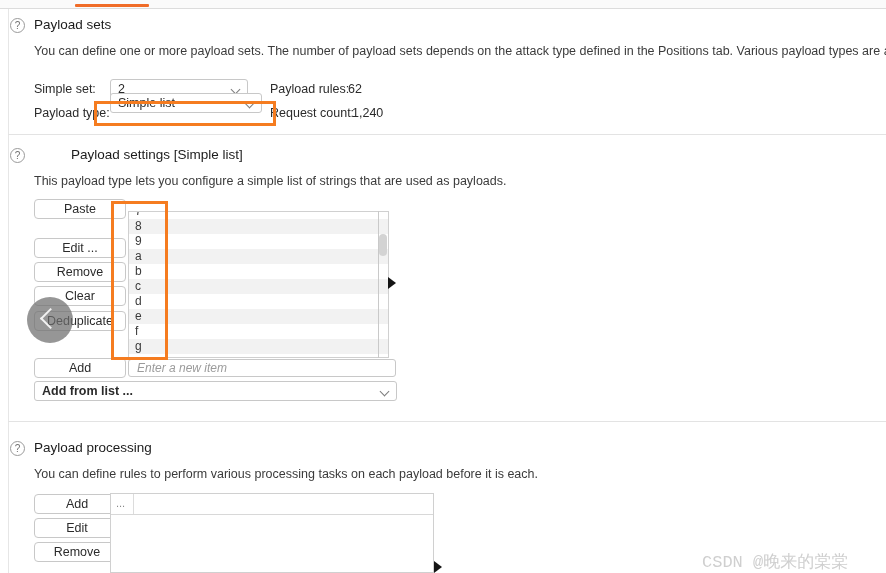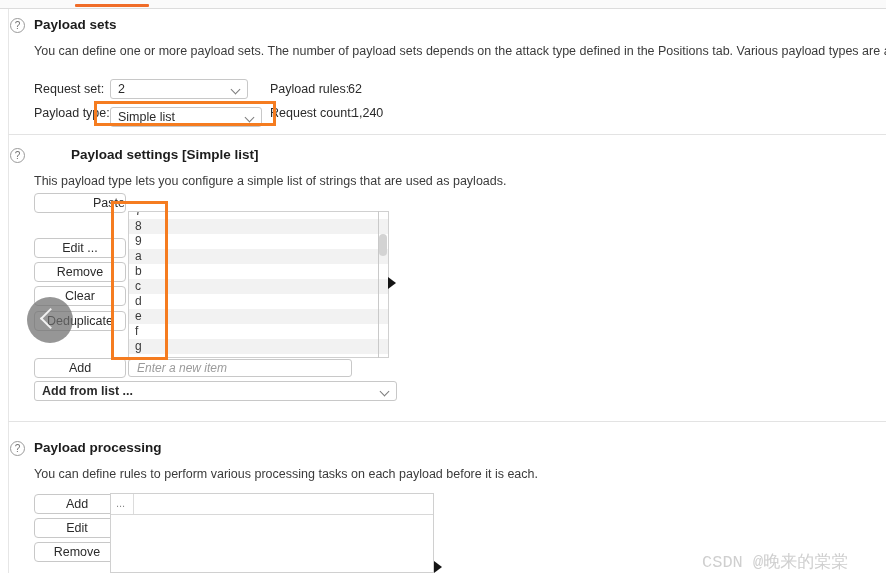--- a/index.html
+++ b/index.html
@@ -76,21 +76,21 @@
     color: #707070;
     font-size: 10px;
     line-height: 14px;
     text-align: center;
     font-family: "Liberation Sans", sans-serif;
     box-sizing: border-box;
   }
   .sec-title {
     position: absolute;
     font-size: 13.5px;
-    font-weight: bold;
+    font-weight: normal;
     color: #1c1c1c;
     white-space: nowrap;
   }
   .sec-desc {
     position: absolute;
     font-size: 12.5px;
     color: #3b3b3b;
     white-space: nowrap;
   }
 
@@ -295,49 +295,49 @@
 </div>
 
 <div class="page">
   <div class="left-rule"></div>
 
   <div class="section">
     <div class="help-icon" style="left:10px;top:9px;">?</div>
     <div class="sec-title" style="left:34px;top:8px;">Payload sets</div>
     <div class="sec-desc" style="left:34px;top:35px;">You can define one or more payload sets. The number of payload sets depends on the attack type defined in the Positions tab. Various payload types are available for ea</div>
 
-    <div class="field-label" style="left:34px;top:73px;">Request set:</div>
+    <div class="field-label" style="left:34px;top:73px;">Simple set:</div>
     <div class="combo" style="left:110px;top:70px;width:138px;">
       <span class="val">2</span>
       <span class="chev"></span>
     </div>
 
     <div class="field-label" style="left:270px;top:73px;">Payload rules:</div>
     <div class="field-label" style="left:348px;top:73px;">62</div>
 
     <div class="field-label" style="left:34px;top:97px;">Payload type:</div>
-    <div class="combo" style="left:110px;top:98px;width:152px;text-decoration:underline;">
+    <div class="combo" style="left:110px;top:84px;width:152px;text-decoration:underline;">
       <span class="val">Simple list</span>
       <span class="chev"></span>
     </div>
 
     <div class="field-label" style="left:270px;top:97px;">Request count:</div>
     <div class="field-label" style="left:352px;top:97px;">1,240</div>
 
     <div class="anno" style="left:94px;top:92px;width:182px;height:25px;"></div>
   </div>
 
   <div class="divider" style="top:125px;"></div>
 
   <div class="section">
     <div class="help-icon" style="left:10px;top:139px;">?</div>
     <div class="sec-title" style="left:34px;top:138px;margin-left:37px;">Payload settings [Simple list]</div>
     <div class="sec-desc" style="left:34px;top:165px;">This payload type lets you configure a simple list of strings that are used as payloads.</div>
 
-    <div class="btn" style="left:34px;top:184px;text-align:right;">Paste</div>
+    <div class="btn" style="left:34px;top:190px;">Paste</div>
     <div class="btn" style="left:34px;top:229px;">Edit ...</div>
     <div class="btn" style="left:34px;top:253px;">Remove</div>
     <div class="btn" style="left:34px;top:277px;">Clear</div>
     <div class="btn" style="left:34px;top:302px;">Deduplicate</div>
     <div class="btn" style="left:34px;top:349px;">Add</div>
 
     <div class="listbox" style="left:128px;top:202px;width:261px;height:147px;overflow:hidden;">
       <div id="payload-list-rows" style="margin-top: -8px;">
           <div class="list-row">7</div>
           <div class="list-row alt">8</div>
@@ -346,21 +346,21 @@
           <div class="list-row">b</div>
           <div class="list-row alt">c</div>
           <div class="list-row">d</div>
           <div class="list-row alt">e</div>
           <div class="list-row">f</div>
           <div class="list-row alt">g</div>
         </div>
       <div class="scroll-thumb" style="top:22px;height:22px;"></div>
     </div>
 
-    <div class="textinput" style="left:128px;top:350px;width:224px;text-align:right;">
+    <div class="textinput" style="left:128px;top:350px;width:268px;text-align:right;">
       <span class="ph">Enter a new item</span>
     </div>
 
     <div class="combo" style="left:34px;top:372px;width:363px;">
       <span class="val" style="font-weight:bold;">Add from list ...</span>
       <span class="chev"></span>
     </div>
 
     <div class="split-bar" style="left:378px;top:202px;height:147px;"></div>
     <div class="split-arrow" style="left:388px;top:268px;"></div>

